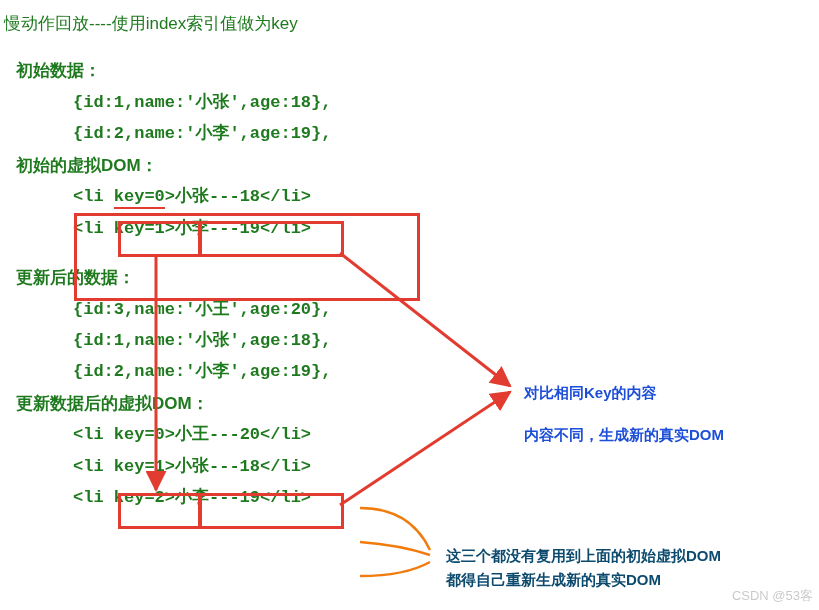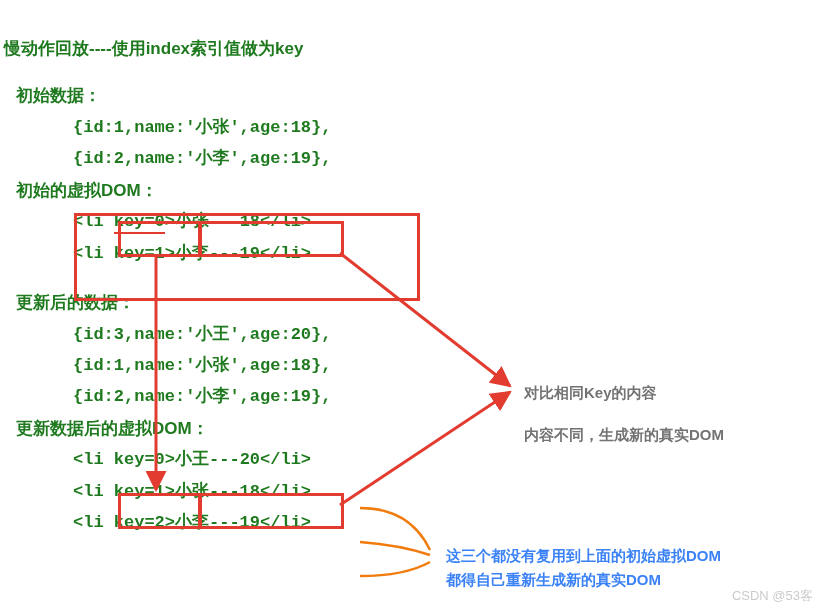--- a/index.html
+++ b/index.html
@@ -17,23 +17,22 @@
   }
   .mono {
     font-family: "Courier New", Consolas, monospace;
     font-weight: bold;
   }
   .hdr {
     font-weight: bold;
     color: #1f7a1f;
   }
   .title {
-    font-weight: bold;
+    font-weight: normal;
     padding: 8px 4px 2px 4px;
-    margin-top: 25px;
   }
   .ind1 { padding-left: 16px; }
   .ind2 { padding-left: 73px; }
   .line { position: relative; }
   .red-box1 {
     position: absolute;
     border: 3px solid #e23b2f;
     z-index: 2;
     left: 74px; top: 213px; width: 340px; height: 82px;
   }
@@ -59,22 +58,22 @@
     position: absolute;
     border: 3px solid #e23b2f;
     z-index: 3;
     left: 198px; top: 493px; width: 140px; height: 30px;
   }
   .anno {
     position: absolute;
     font-weight: bold;
     font-size: 15px;
   }
-  .red { color: #737373; }
-  .orange { color: #3b82f6; }
+  .red { color: #1d4ed8; }
+  .orange { color: #0c4a6e; }
   .wm {
     position: absolute;
     right: 6px;
     bottom: 2px;
     font-size: 13px;
     color: rgba(0,0,0,0.22);
     font-family: sans-serif;
   }
   svg.overlay {
     position: absolute;

